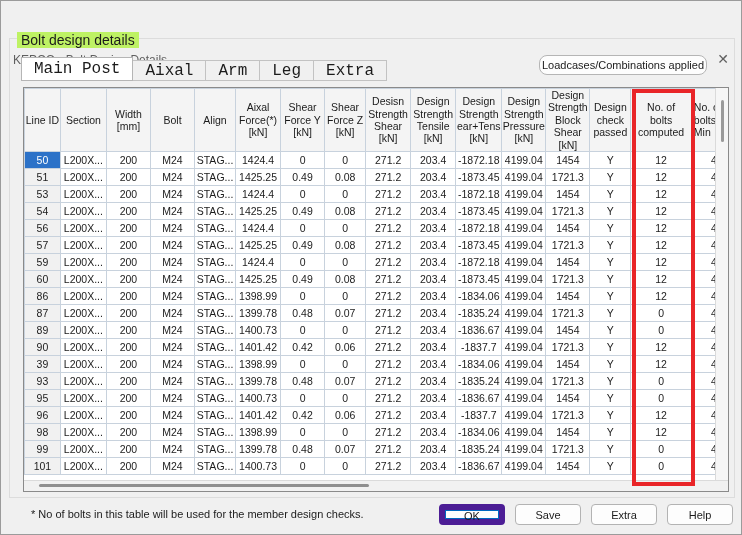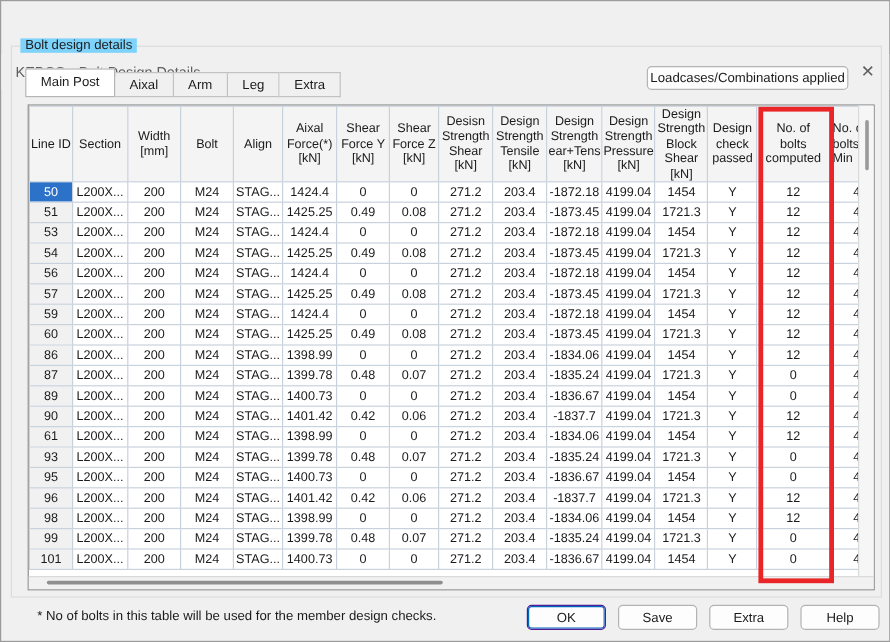--- a/index.html
+++ b/index.html
@@ -7,30 +7,30 @@
   .window {
     position:relative; width:742px; height:535px;
     background:#f0f0f0; border:1px solid #9b9b9b;
     font-family:"Liberation Sans", sans-serif; color:#1b1b1b;
     overflow:hidden;
   }
   .titlebar { position:absolute; left:0; top:0; width:742px; height:30px; background:#f0f0f0;margin-top:44px; }
   .title-text { position:absolute; left:12px; top:8px; font-size:12px; color:#5f5f5f; }
   .close-btn { position:absolute; right:14px; top:6px; font-size:14px; color:#5f5f5f; cursor:pointer; line-height:16px; }
   .groupbox { position:absolute; left:8px; top:37px; width:726px; height:460px; border:1px solid #dcdcdc; }
-  .group-label { position:absolute; left:16px; top:31px; background:#7dd3fc; padding:0 4px; font-size:11px; color:#1b1b1b; z-index:2; }
+  .group-label { position:absolute; left:16px; top:31px; background:#bef264; padding:0 4px; font-size:14px; color:#1b1b1b; z-index:2; }
   .tab-strip { position:absolute; left:20px; top:56px; height:24px; display:flex; align-items:flex-end; z-index:2; }
   .tab { height:21px; padding:0 12px; background:#f0f0f0; border:1px solid #c2c2c2; border-left:none;
-         font-size:11px; line-height:20px; color:#1b1b1b; cursor:pointer; }
+         font-size:16px; line-height:20px; color:#1b1b1b; cursor:pointer;font-family:Liberation Mono, monospace; }
   .tab:first-child { border-left:1px solid #c2c2c2; }
   .tab.active { height:24px; background:#ffffff; border:1px solid #b5b5b5; line-height:23px; position:relative; z-index:3; }
   .tool-btn { position:absolute; height:20px; background:#fdfdfd; border:1px solid #b5b5b5; border-radius:4px;
               font-family:"Liberation Sans", sans-serif; font-size:11px; color:#1b1b1b; cursor:pointer; }
   .tool-btn.verif { left:375px; top:54px; width:153px; }
-  .tool-btn.loadc { left:538px; top:54px; width:168px; }
+  .tool-btn.loadc { left:538px; top:54px; width:168px;border-radius:8px; }
   .grid { position:absolute; left:22px; top:86px; width:706px; height:405px; border:1px solid #8a8a8a; background:#ffffff; }
   .grid-cols { display:flex; height:392px; }
   .table-viewport { width:691px; height:392px; overflow:hidden; }
   table { border-collapse:collapse; table-layout:fixed; width:713px; }
   th, td { border:1px solid #c8d2dd; text-align:center; overflow:hidden; }
   th { height:61px; background:#f4f4f4; font-weight:normal; font-size:10.5px; line-height:1.18; white-space:pre-line; color:#1b1b1b; }
   td { height:16.4px; font-size:10.5px; line-height:16px; background:#ffffff; white-space:nowrap; }
   td.rowhead { background:#f1f1f1; }
   td.selected { background:#2c72c8; color:#ffffff; }
   .c0{width:35px} .c1{width:45px} .c2{width:43px} .c3{width:43px} .c4{width:40px}
@@ -39,21 +39,21 @@
   th.c15 { text-align:left; padding-left:2px; }
   .vscroll { position:relative; flex:1; background:#f6f6f6; border-left:1px solid #dadada; }
   .vthumb { position:absolute; left:5px; top:12px; width:3px; height:42px; background:#9a9a9a; border-radius:2px; }
   .hscroll { position:relative; height:11px; background:#f1f1f1; border-top:1px solid #dadada; }
   .hthumb { position:absolute; left:15px; top:3px; width:330px; height:3px; background:#8f8f8f; border-radius:2px; }
   .red-box { position:absolute; left:631px; top:88px; width:63px; height:397px; border:4px solid #e92528; z-index:6; pointer-events:none; }
   .footnote { position:absolute; left:14px; top:507px; font-size:11px; color:#1b1b1b;margin-left:16px; }
   .footer-buttons { position:absolute; right:8px; top:503px; display:flex; gap:10px; }
   .btn { width:66px; height:21px; background:#fdfdfd; border:1px solid #b3b3b3; border-radius:4px;
          font-family:"Liberation Sans", sans-serif; font-size:11px; color:#1b1b1b; cursor:pointer; }
-  .btn.default { border:1px solid #4c1d95; box-shadow:0 0 0 1px #0067c0 inset; }
+  .btn.default { border:6px solid #4c1d95; box-shadow:0 0 0 1px #0067c0 inset; }
 </style>
 </head>
 <body>
 
 <div class="window">
 
   <div class="titlebar">
     <span class="title-text">KEPCO - Bolt Design Details</span>
     <span class="close-btn">✕</span>
   </div>
@@ -335,21 +335,21 @@
                 <td class="c8">271.2</td>
                 <td class="c9">203.4</td>
                 <td class="c10">-1837.7</td>
                 <td class="c11">4199.04</td>
                 <td class="c12">1721.3</td>
                 <td class="c13">Y</td>
                 <td class="c14">12</td>
                 <td class="c15">4</td>
               </tr>
               <tr>
-                <td class="c0 rowhead">61</td>
+                <td class="c0 rowhead">39</td>
                 <td class="c1">L200X...</td>
                 <td class="c2">200</td>
                 <td class="c3">M24</td>
                 <td class="c4">STAG...</td>
                 <td class="c5">1398.99</td>
                 <td class="c6">0</td>
                 <td class="c7">0</td>
                 <td class="c8">271.2</td>
                 <td class="c9">203.4</td>
                 <td class="c10">-1834.06</td>

